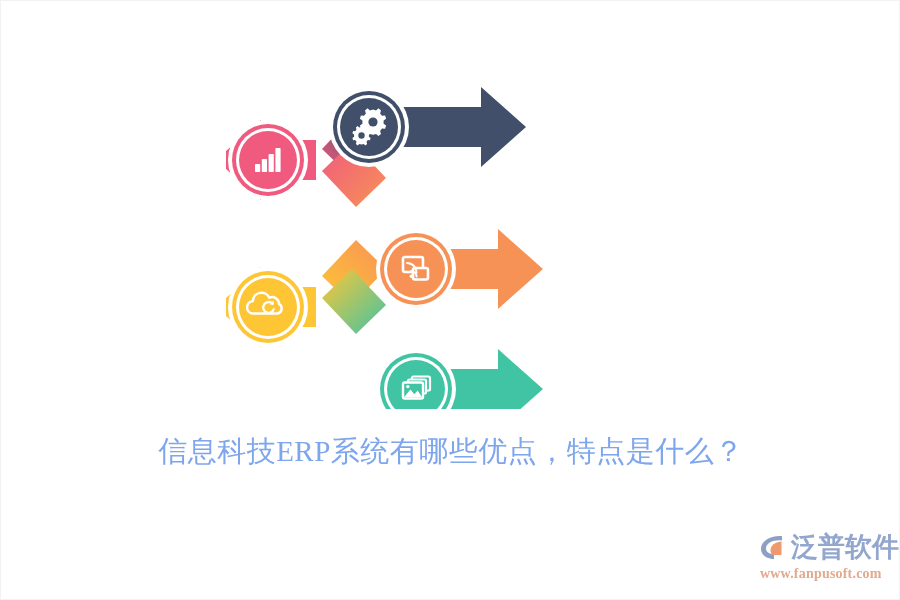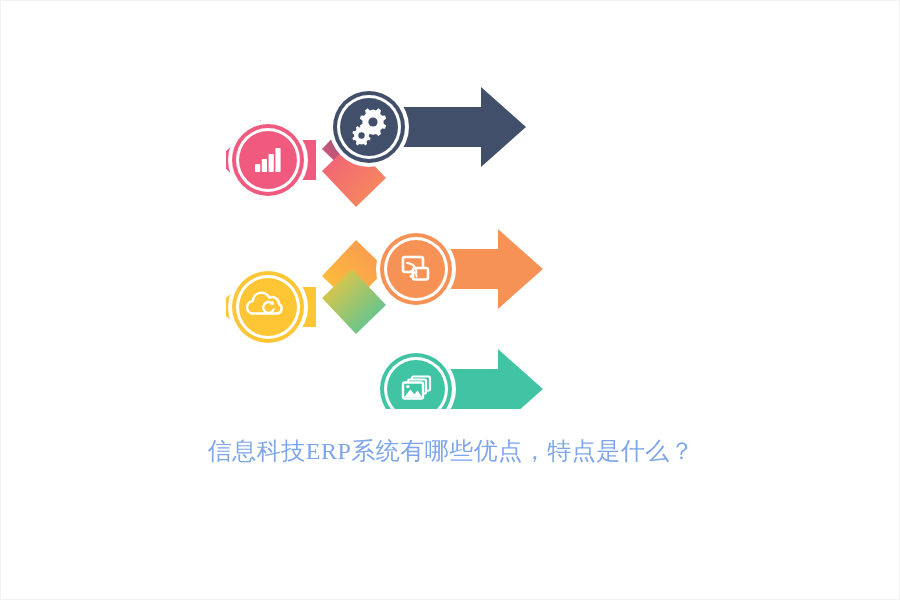--- a/index.html
+++ b/index.html
@@ -29,21 +29,21 @@
   
   #title-block{
     position:absolute;
     left:0;top:428px;
     width:900px;
     text-align:center;
   }
   #title-text{
     display:inline-block;
     font-family:"Liberation Serif", serif;
-    font-size:24px;
+    font-size:29px;
     line-height:44px;
     letter-spacing:.5px;
     color:#7ea6ec;
     white-space:nowrap;
   }
 
   
   #logo{
     position:absolute;
     right:13px;bottom:14px;
@@ -222,14 +222,26 @@
           <path d="M -12 8.2 L -5.6 0.4 L -1.6 5.2 L 1.6 1.6 L 6.1 8.2 Z" fill="#ffffff"></path>
         </g>
       </g>
     </svg>
   </div>
 
   <div id="title-block">
     <span id="title-text">信息科技ERP系统有哪些优点，特点是什么？</span>
   </div>
 
+  <div id="logo">
+    <div id="logo-row">
+      <span id="logo-mark">
+        <svg width="30" height="30" viewBox="0 0 30 30" xmlns="http://www.w3.org/2000/svg">
+          <path d="M 24 4 C 12 3 3 9 3 17 C 3 23 9 27 16 27 L 16 22 C 11 22 8 20 8 16.5 C 8 11 15 7.5 24 8.4 Z" fill="#8d9fc4"></path>
+          <path d="M 23.5 9.5 C 17 10 12.5 13.5 12.5 18.5 C 12.5 20.5 13.4 22 14.9 23 L 23.5 23 Z" fill="#ef9a6e"></path>
+        </svg>
+      </span>
+      <span id="logo-name">泛普软件</span>
+    </div>
+    <div id="logo-url">www.fanpusoft.com</div>
+  </div>
 
 </div>
 
 </body></html>

